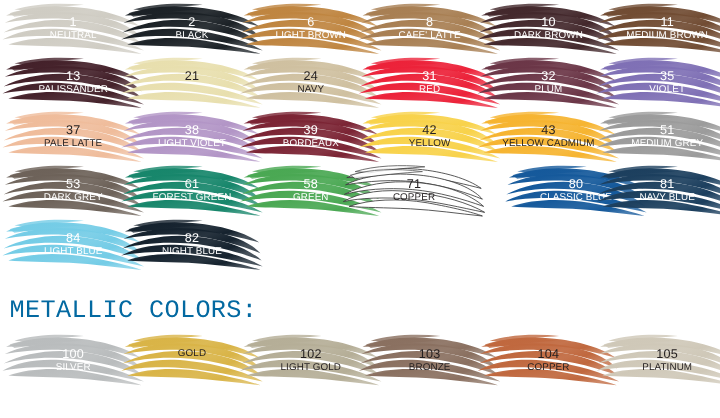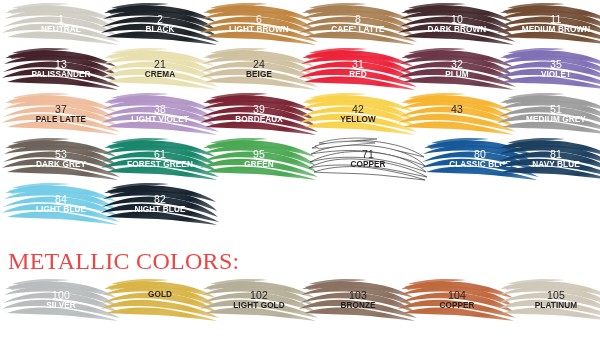--- a/index.html
+++ b/index.html
@@ -47,38 +47,38 @@
   }
   .swatch .code {
     display: block;
     font-size: 10.5px;
     font-weight: 400;
     letter-spacing: 0.2px;
   }
   .swatch .name {
     display: block;
     font-size: 8.2px;
-    font-weight: 700;
+    font-weight: 400;
     letter-spacing: 0.1px;
     margin-top: 1px;
     white-space: nowrap;
     text-align: center;
   }
   .lbl-light .code, .lbl-light .name { color: #ffffff; }
   .lbl-dark  .code, .lbl-dark  .name { color: #231f20; }
 
   #metallic-heading {
     position: absolute;
     left: 8px;
     top: 248px;
-    font-size: 24px;
+    font-size: 21px;
     font-weight: 400;
     letter-spacing: 0.3px;
-    color: #ef4444;
-    font-family: Liberation Serif, serif;
+    color: #0369a1;
+    font-family: Liberation Mono, monospace;
   }
   #metallic-grid { position: absolute; left: 0; top: 276px; width: 514px; }
 </style>
 </head>
 <body>
 
 <div id="chart-root">
 
   <div class="swatch-grid">
       <div class="swatch-row" style="height: 45px;">
@@ -322,21 +322,20 @@
       <path d="M0,33 C14,25 34,22 58,25 C84,28 104,34 118,42
                C98,38 78,33 56,31 C34,29 14,30 0,33 Z"></path>
       <path d="M5,37 C22,31 46,30 70,34 C92,38 108,42 116,45
                C96,43 76,40 56,39 C34,38 18,38 5,37 Z"></path>
       <path d="M10,8 C26,3 48,2 68,4 C56,5 38,6 22,9 Z" opacity="0.85"></path>
       <path d="M6,11 C22,6 44,5 66,8 C50,9 30,11 10,14 Z" opacity="0.8"></path>
     </g>
   </svg>
           <div class="label-block lbl-dark">
             <span class="code">21</span>
-            <span class="name">CREMA</span>
           </div>
         </div>
         <div class="swatch" style="left: 200px;">
   <svg class="stroke-svg" viewBox="0 0 118 46" preserveAspectRatio="none">
     <defs>
       <linearGradient id="g9" x1="0" y1="0" x2="1" y2="0.55">
         <stop offset="0%" stop-color="#cfc0a0" stop-opacity="0.80"></stop>
         <stop offset="22%" stop-color="#cfc0a0" stop-opacity="1"></stop>
         <stop offset="58%" stop-color="#cfc0a0" stop-opacity="0.92"></stop>
         <stop offset="80%" stop-color="#cfc0a0" stop-opacity="1"></stop>
@@ -353,21 +352,21 @@
       <path d="M0,33 C14,25 34,22 58,25 C84,28 104,34 118,42
                C98,38 78,33 56,31 C34,29 14,30 0,33 Z"></path>
       <path d="M5,37 C22,31 46,30 70,34 C92,38 108,42 116,45
                C96,43 76,40 56,39 C34,38 18,38 5,37 Z"></path>
       <path d="M10,8 C26,3 48,2 68,4 C56,5 38,6 22,9 Z" opacity="0.85"></path>
       <path d="M6,11 C22,6 44,5 66,8 C50,9 30,11 10,14 Z" opacity="0.8"></path>
     </g>
   </svg>
           <div class="label-block lbl-dark">
             <span class="code">24</span>
-            <span class="name">BEIGE</span>
+            <span class="name">NAVY</span>
           </div>
         </div>
         <div class="swatch" style="left: 299px;">
   <svg class="stroke-svg" viewBox="0 0 118 46" preserveAspectRatio="none">
     <defs>
       <linearGradient id="g10" x1="0" y1="0" x2="1" y2="0.55">
         <stop offset="0%" stop-color="#ec2239" stop-opacity="0.80"></stop>
         <stop offset="22%" stop-color="#ec2239" stop-opacity="1"></stop>
         <stop offset="58%" stop-color="#ec2239" stop-opacity="0.92"></stop>
         <stop offset="80%" stop-color="#ec2239" stop-opacity="1"></stop>
@@ -603,20 +602,21 @@
       <path d="M0,33 C14,25 34,22 58,25 C84,28 104,34 118,42
                C98,38 78,33 56,31 C34,29 14,30 0,33 Z"></path>
       <path d="M5,37 C22,31 46,30 70,34 C92,38 108,42 116,45
                C96,43 76,40 56,39 C34,38 18,38 5,37 Z"></path>
       <path d="M10,8 C26,3 48,2 68,4 C56,5 38,6 22,9 Z" opacity="0.85"></path>
       <path d="M6,11 C22,6 44,5 66,8 C50,9 30,11 10,14 Z" opacity="0.8"></path>
     </g>
   </svg>
           <div class="label-block lbl-dark">
             <span class="code">43</span>
+            <span class="name">YELLOW CADMIUM</span>
           </div>
         </div>
         <div class="swatch" style="left: 497px;">
   <svg class="stroke-svg" viewBox="0 0 118 46" preserveAspectRatio="none">
     <defs>
       <linearGradient id="g18" x1="0" y1="0" x2="1" y2="0.55">
         <stop offset="0%" stop-color="#9b9b9b" stop-opacity="0.80"></stop>
         <stop offset="22%" stop-color="#9b9b9b" stop-opacity="1"></stop>
         <stop offset="58%" stop-color="#9b9b9b" stop-opacity="0.92"></stop>
         <stop offset="80%" stop-color="#9b9b9b" stop-opacity="1"></stop>
@@ -727,25 +727,25 @@
                C100,31 80,25 58,23 C36,21 16,23 1,27 Z"></path>
       <path d="M0,33 C14,25 34,22 58,25 C84,28 104,34 118,42
                C98,38 78,33 56,31 C34,29 14,30 0,33 Z"></path>
       <path d="M5,37 C22,31 46,30 70,34 C92,38 108,42 116,45
                C96,43 76,40 56,39 C34,38 18,38 5,37 Z"></path>
       <path d="M10,8 C26,3 48,2 68,4 C56,5 38,6 22,9 Z" opacity="0.85"></path>
       <path d="M6,11 C22,6 44,5 66,8 C50,9 30,11 10,14 Z" opacity="0.8"></path>
     </g>
   </svg>
           <div class="label-block lbl-light">
-            <span class="code">95</span>
+            <span class="code">58</span>
             <span class="name">GREEN</span>
           </div>
         </div>
-        <div class="swatch" style="left: 309px;">
+        <div class="swatch" style="left: 286px;">
   <svg class="stroke-svg" viewBox="0 0 118 46" preserveAspectRatio="none">
     <defs>
       <linearGradient id="g22" x1="0" y1="0" x2="1" y2="0.55">
         <stop offset="0%" stop-color="#ffffff" stop-opacity="0.80"></stop>
         <stop offset="22%" stop-color="#ffffff" stop-opacity="1"></stop>
         <stop offset="58%" stop-color="#ffffff" stop-opacity="0.92"></stop>
         <stop offset="80%" stop-color="#ffffff" stop-opacity="1"></stop>
         <stop offset="100%" stop-color="#ffffff" stop-opacity="0.78"></stop>
       </linearGradient>
     </defs>

